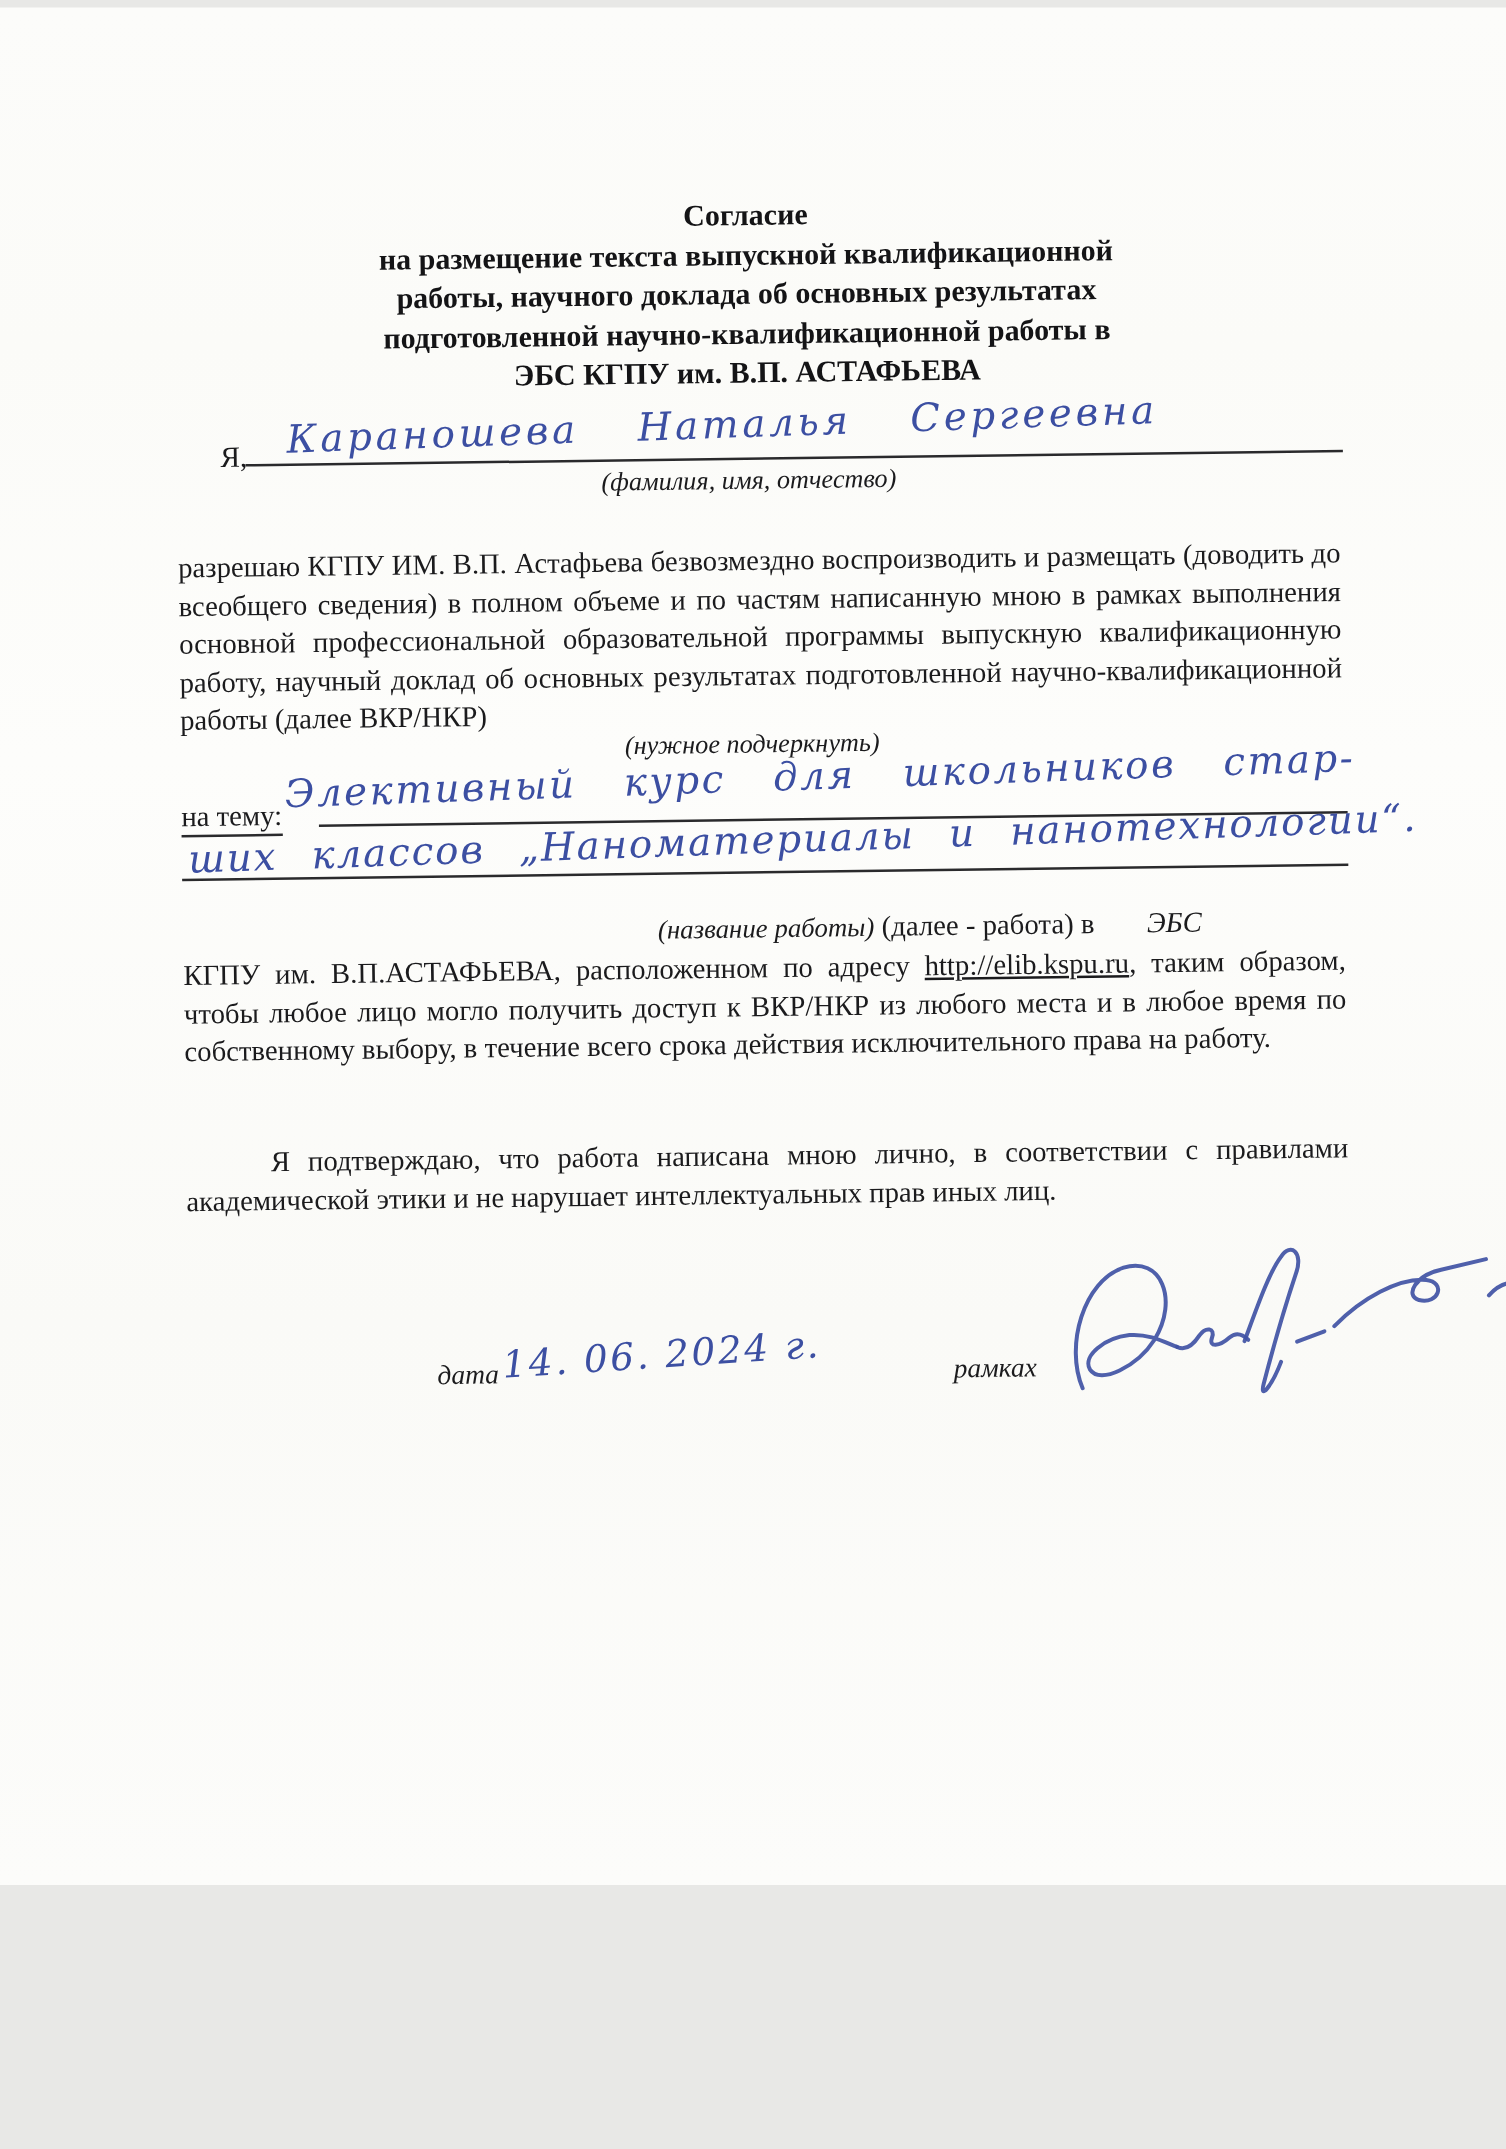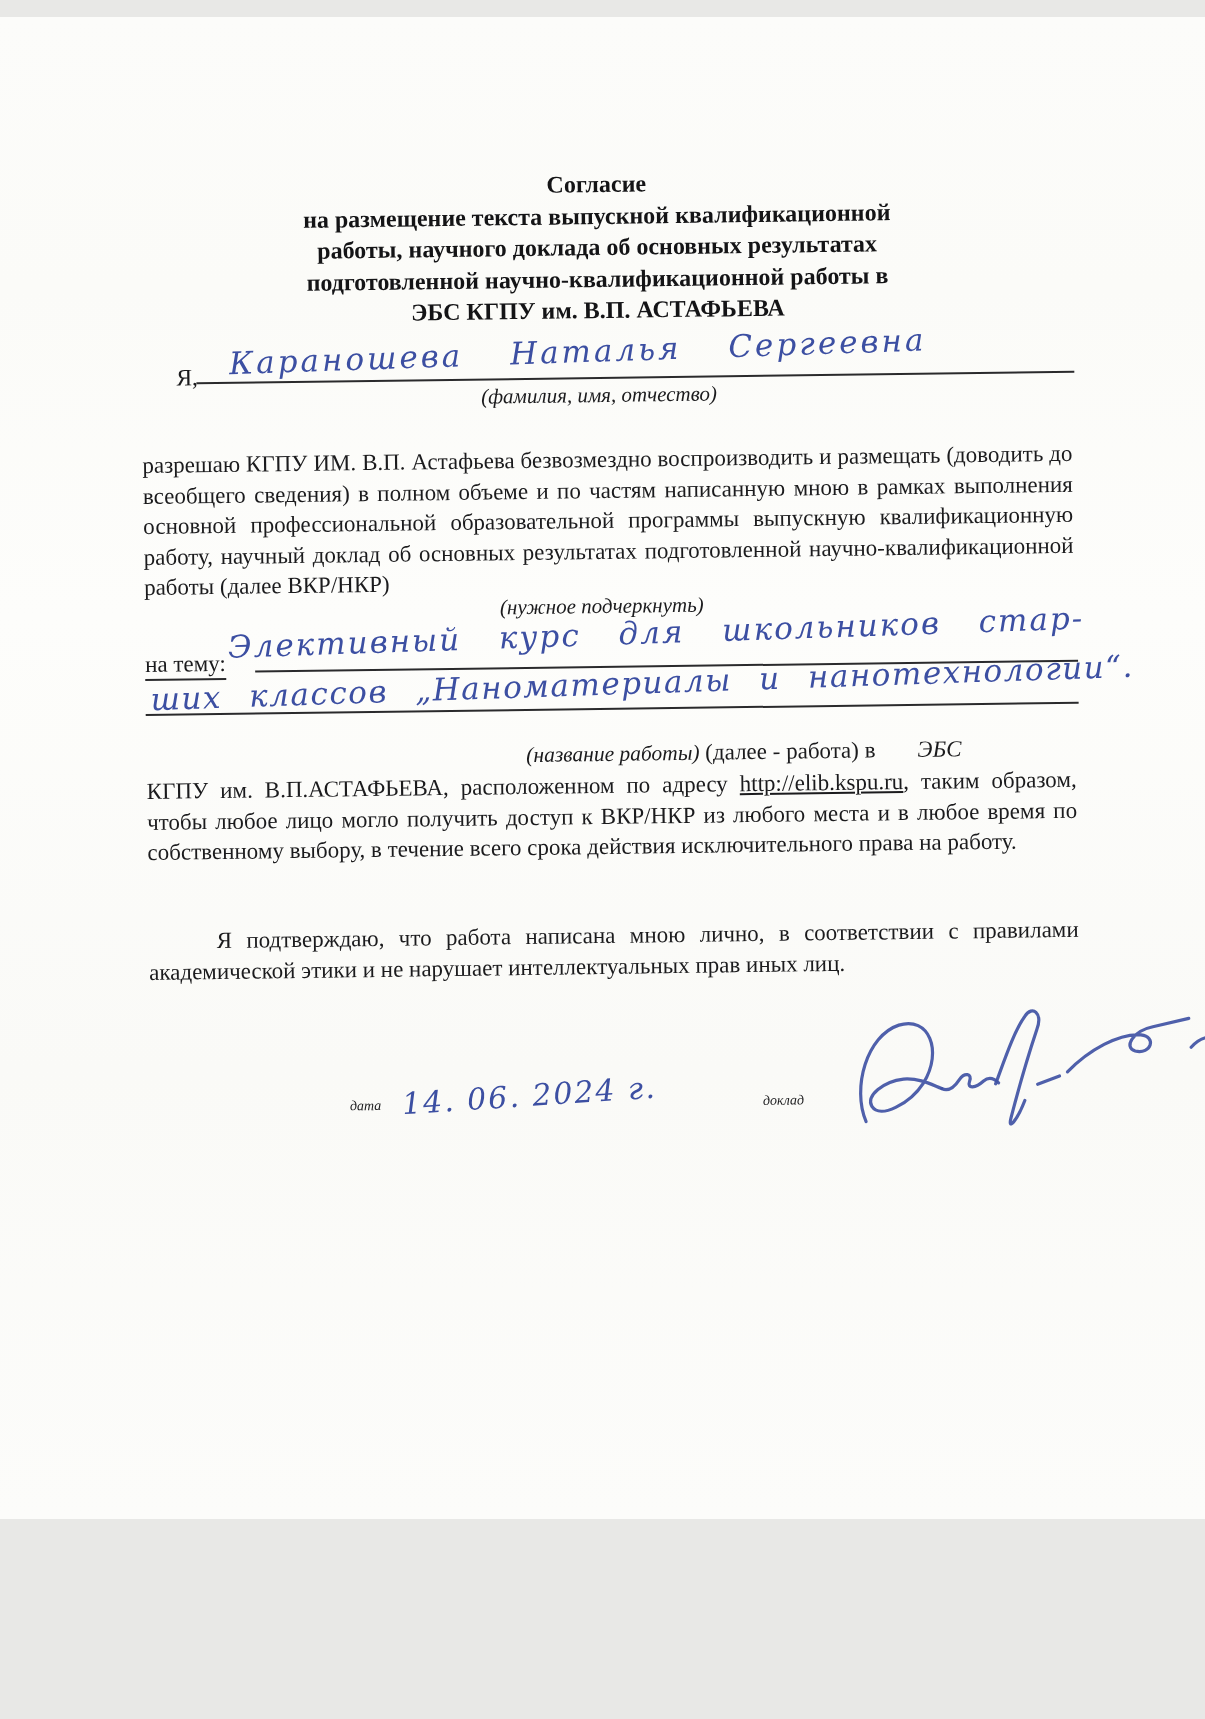--- a/index.html
+++ b/index.html
@@ -1,19 +1,19 @@
 <!DOCTYPE html>
 <html><head>
 <meta charset="utf-8">
 <style>
   html,body{margin:0;padding:0;background:#e8e8e6;}
   .page{
     position:relative;
     width:1205px;height:1502px;
-    margin:17px auto;
+    margin:6px auto;
     background:linear-gradient(180deg,#fcfcfa 0%,#fbfbf8 18%,#fdfdfb 40%,#fafaf7 70%,#fcfcfa 100%);
     overflow:hidden;
     font-family:"Liberation Serif","DejaVu Serif",serif;
     color:#1b1b1d;
   }
   .skew{position:absolute;inset:0;transform:rotate(-0.75deg);transform-origin:600px 640px;}
   .abs{position:absolute;}
   
   .title-block{left:0;top:152px;width:1205px;text-align:center;font-weight:bold;font-size:24px;line-height:31.5px;color:#141416;}
   
@@ -41,21 +41,21 @@
     font-family:"DejaVu Serif",serif;
     font-style:italic;
     color:#3c4fa2;
     white-space:nowrap;
   }
   .hw-name{left:233px;top:316px;font-size:31px;letter-spacing:3px;word-spacing:34px;transform:rotate(-1.2deg);}
   .hw-topic1{left:228px;top:598px;font-size:31px;letter-spacing:2px;word-spacing:26px;transform:rotate(-1.2deg);}
   .hw-topic2{left:150px;top:648px;font-size:31px;letter-spacing:1.5px;word-spacing:16px;transform:rotate(-1.2deg);}
   .hw-date{left:396px;top:1060px;font-size:30px;letter-spacing:2px;transform:rotate(-3deg);}
   
-  .lbl{font-style:italic;font-size:14px;}
+  .lbl{font-style:italic;font-size:22px;}
   .date-lbl{left:344px;top:1078px;}
   .sign-lbl{left:757px;top:1078px;}
   .signature{left:838px;top:996px;}
   .signature path{fill:none;stroke:#4053a4;stroke-width:3.2;stroke-linecap:round;stroke-linejoin:round;opacity:.92;}
 </style>
 </head>
 <body>
 
 <div class="page">
   <div class="skew">
@@ -86,21 +86,21 @@
     <div class="abs caption2">
       <span class="ital">(название работы)</span><span> (далее - работа) в</span><span class="ebs">ЭБС</span>
     </div>
 
     <p class="abs para p2"><span>КГПУ им. В.П.АСТАФЬЕВА, расположенном по адресу </span><span class="link">http://elib.kspu.ru</span><span>, таким образом, чтобы любое лицо могло получить доступ к ВКР/НКР из любого места и в любое время по собственному выбору, в течение всего срока действия исключительного права на работу.</span></p>
 
     <p class="abs para p3">Я  подтверждаю, что работа написана мною лично, в соответствии с правилами академической этики и не нарушает интеллектуальных прав иных лиц.</p>
 
     <span class="abs lbl date-lbl">дата</span>
     <span class="abs hw hw-date">14. 06. 2024 г.</span>
-    <span class="abs lbl sign-lbl">доклад</span>
+    <span class="abs lbl sign-lbl">рамках</span>
 
     <svg class="abs signature" width="380" height="135" viewBox="0 0 380 135">
       <path d="M22,112 C8,78 24,26 56,16 C86,7 100,42 80,74 C66,95 36,110 28,97 C22,86 40,72 60,70 C76,69 88,76 98,80"></path>
       <path d="M98,80 C106,84 112,77 116,71 C121,64 129,65 126,73 C123,81 132,80 140,73 C146,68 151,71 155,75"></path>
       <path d="M152,76 C162,50 172,22 182,9 C190,-3 200,6 194,22 C186,45 173,88 167,110 C163,124 173,113 181,93"></path>
       <path d="M194,77 L216,69"></path>
       <path d="M224,65 C246,43 276,27 298,29 C314,31 308,49 292,45 C280,41 290,25 310,21 L346,13"></path>
       <path d="M348,42 C358,31 371,29 380,36"></path>
     </svg>
 

